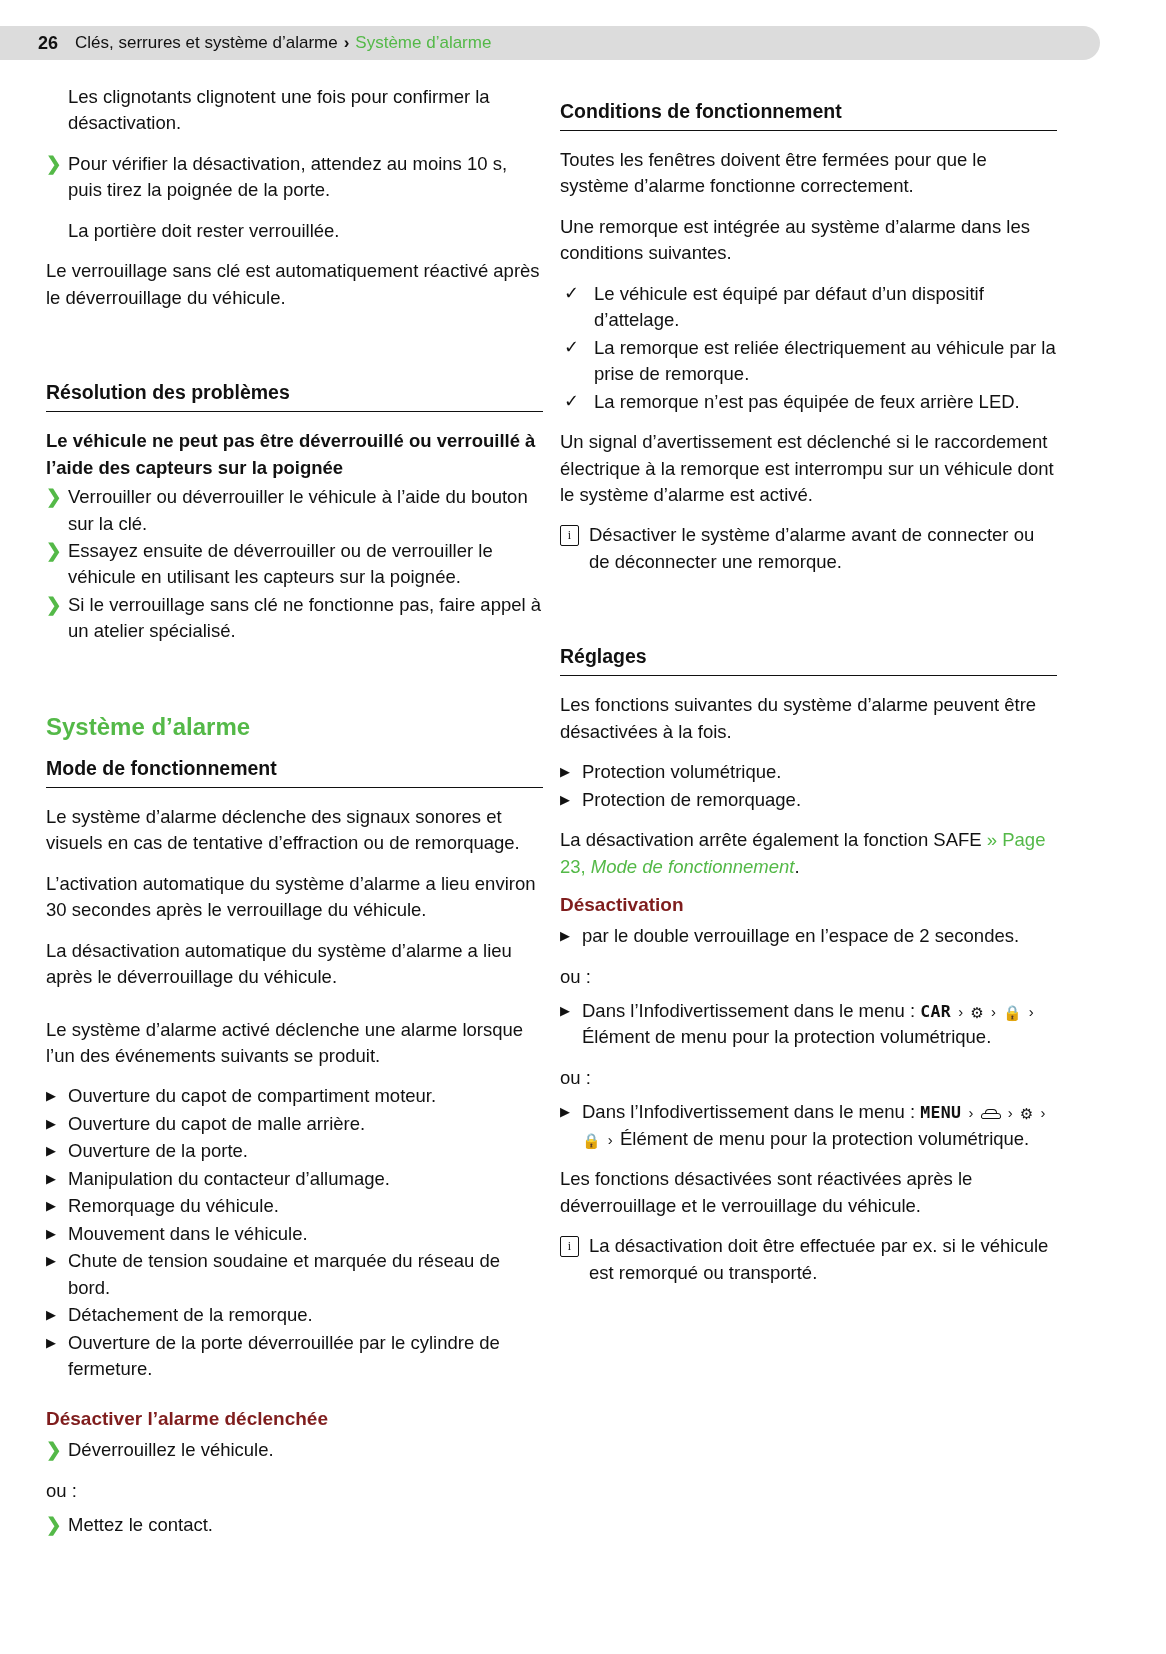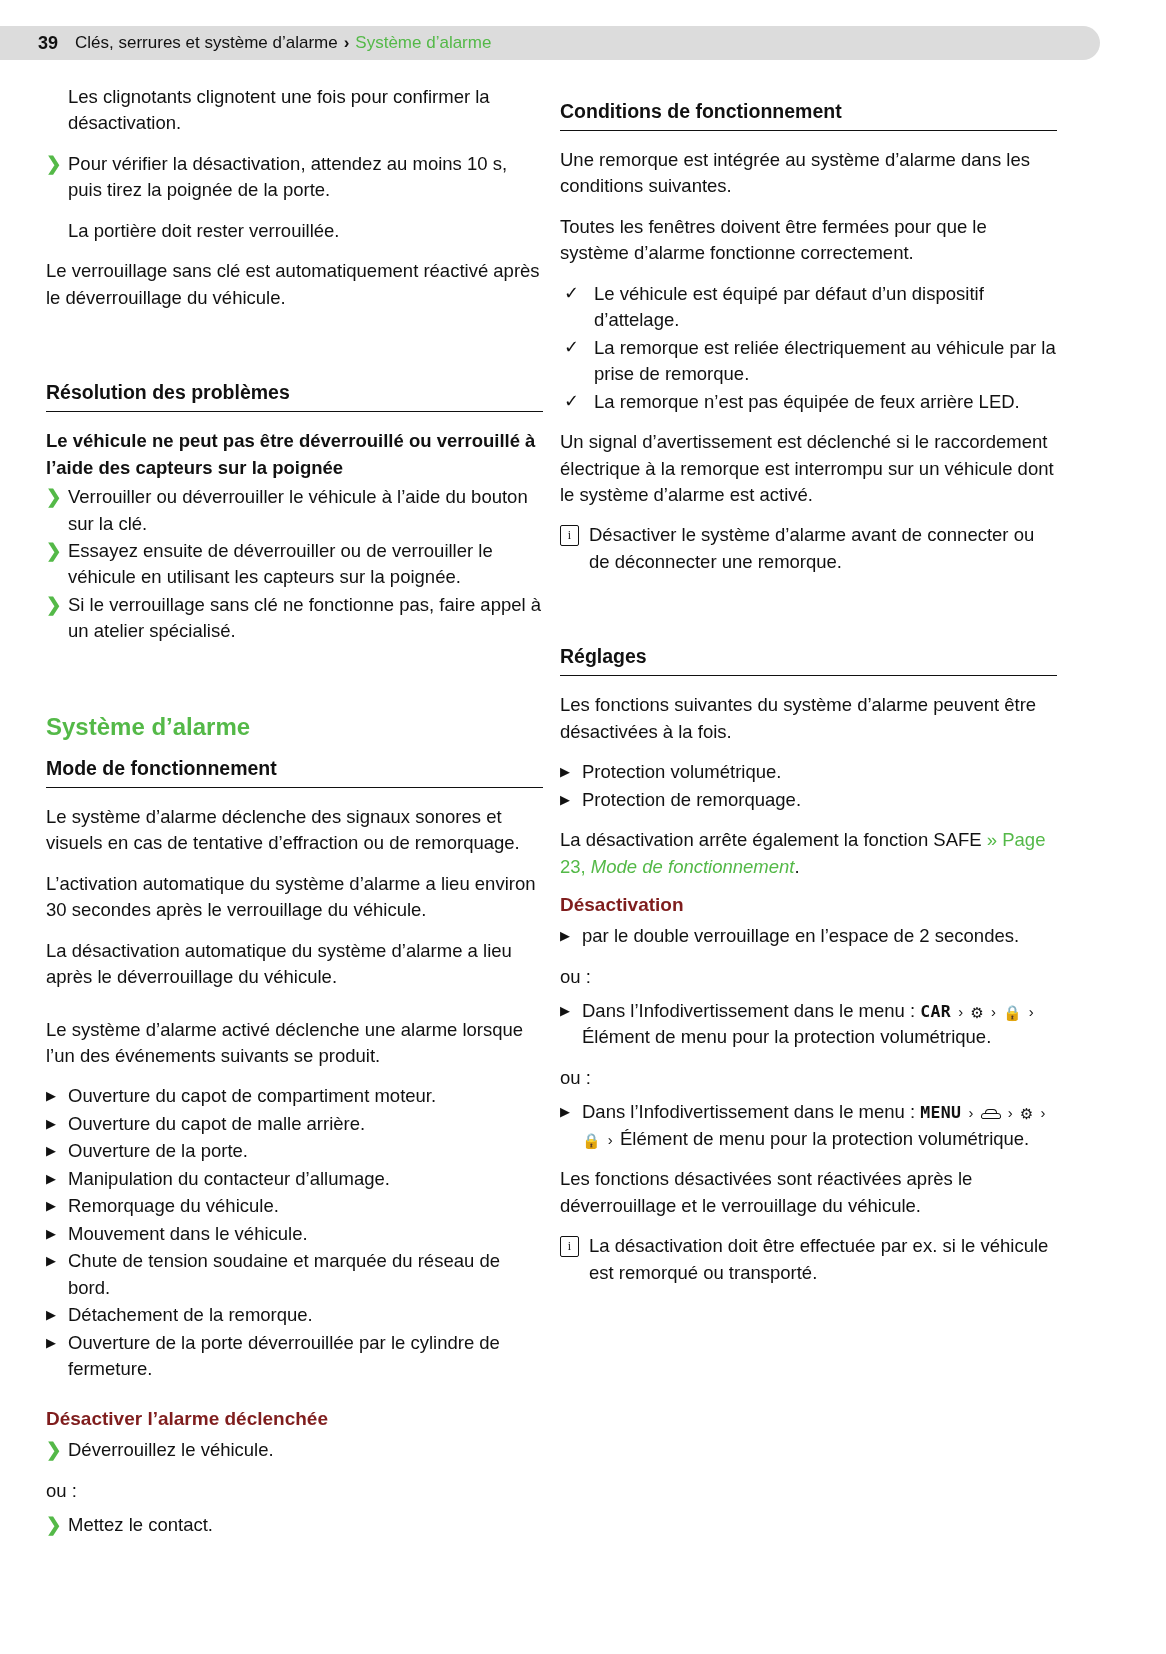--- a/index.html
+++ b/index.html
@@ -210,21 +210,21 @@
     border: 1.3px solid #111;
     border-bottom: none;
     border-radius: 4px 4px 0 0;
     box-sizing: border-box;
   }
 </style>
 </head>
 <body>
 
 <div class="page-header">
-  <span class="page-number">39</span>
+  <span class="page-number">26</span>
   <span class="breadcrumb-main">Clés, serrures et système d’alarme</span>
   <span class="breadcrumb-sep">›</span>
   <span class="breadcrumb-current">Système d’alarme</span>
 </div>
 
 <div class="col col-left">
 
   <div class="li-indent">Les clignotants clignotent une fois pour confirmer la désactivation.</div>
 
   <ul class="list">
@@ -331,22 +331,22 @@
       <span class="li-body">Mettez le contact.</span>
     </li>
   </ul>
 
 </div>
 
 <div class="col col-right">
 
   <h2 class="h-rule">Conditions de fonctionnement</h2>
 
+  <p class="para">Toutes les fenêtres doivent être fermées pour que le système d’alarme fonctionne correctement.</p>
   <p class="para">Une remorque est intégrée au système d’alarme dans les conditions suivantes.</p>
-  <p class="para">Toutes les fenêtres doivent être fermées pour que le système d’alarme fonctionne correctement.</p>
 
   <ul class="list">
     <li>
       <span class="marker check">✓</span>
       <span class="li-body">Le véhicule est équipé par défaut d’un dispositif d’attelage.</span>
     </li>
     <li>
       <span class="marker check">✓</span>
       <span class="li-body">La remorque est reliée électriquement au véhicule par la prise de remorque.</span>
     </li>

